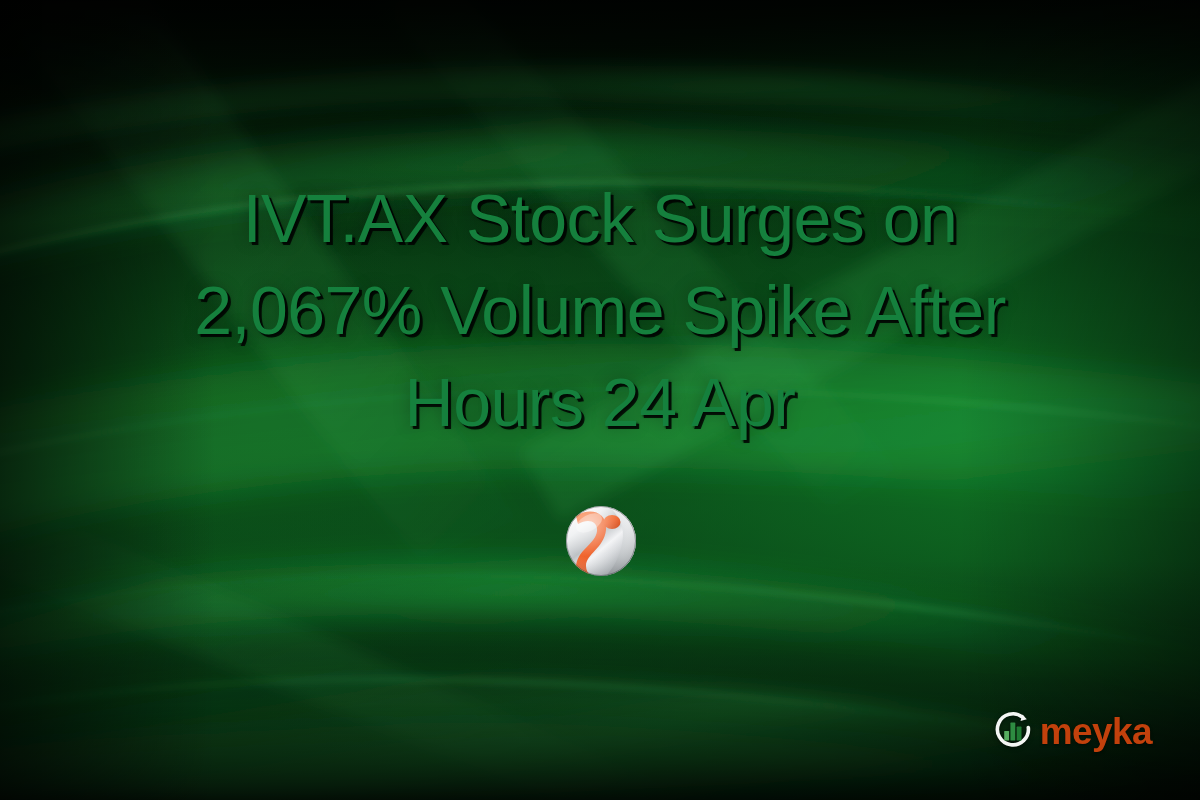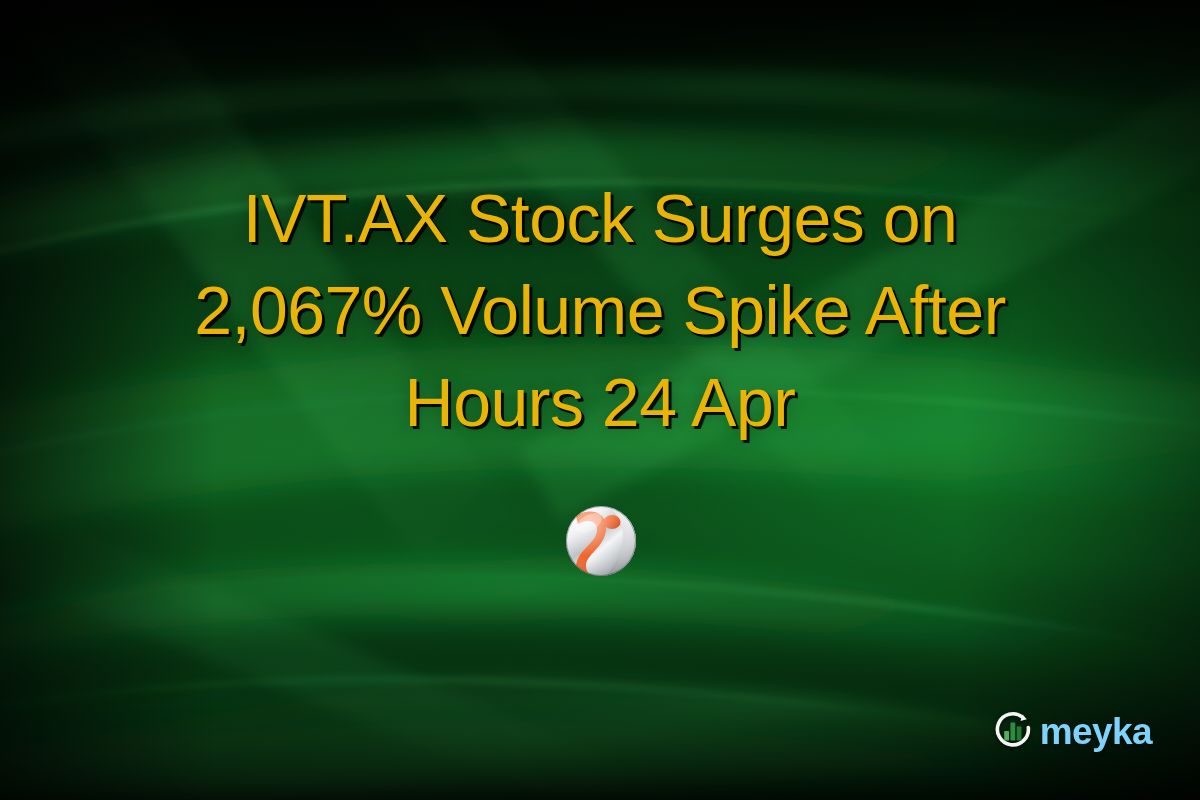--- a/index.html
+++ b/index.html
@@ -50,21 +50,21 @@
   #bg-waves-2 { mix-blend-mode: screen; opacity: 0.85; }
   #bg-rays { mix-blend-mode: screen; opacity: 0.55; }
 
   
   #headline {
     position: absolute;
     left: 0;
     right: 0;
     top: 172px;
     text-align: center;
-    color: #eab308;
+    color: #15803d;
     font-size: 68px;
     line-height: 92px;
     font-weight: 400;
     letter-spacing: -0.5px;
     text-shadow:
       3px 3px 0 rgba(0,0,0,0.80),
       2px 2px 2px rgba(0,0,0,0.55),
       0 0 16px rgba(0,0,0,0.30);
     white-space: pre-line;
     padding: 0 44px;
@@ -90,21 +90,21 @@
   }
 
   #brand-mark {
     width: 44px;
     height: 44px;
     display: block;
     filter: drop-shadow(0 1px 2px rgba(0,0,0,0.55));
   }
 
   #brand-wordmark {
-    color: #7dd3fc;
+    color: #c2410c;
     font-size: 37px;
     font-weight: 700;
     letter-spacing: -0.6px;
     line-height: 1;
     position: relative;
     top: 1px;
     text-shadow: 0 1px 3px rgba(0,0,0,0.55);
   }
 </style>
 </head>

